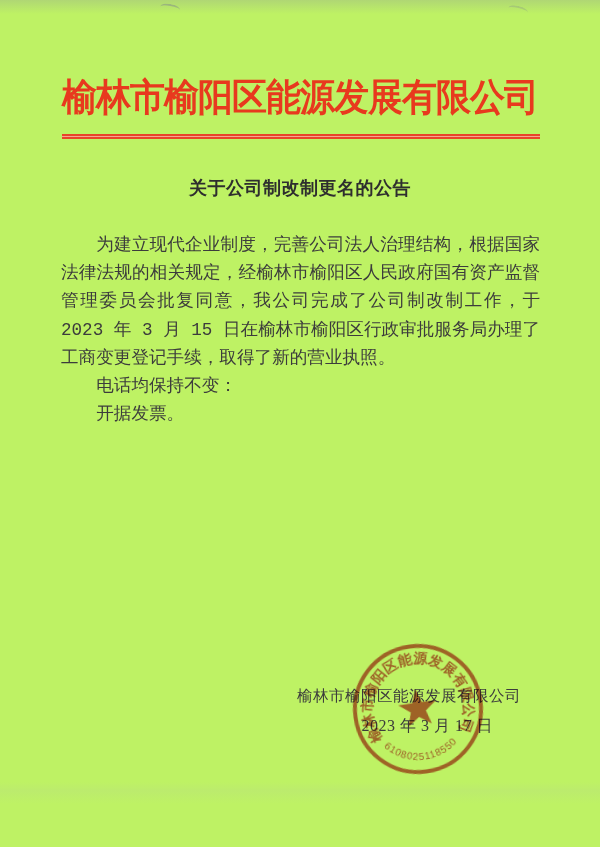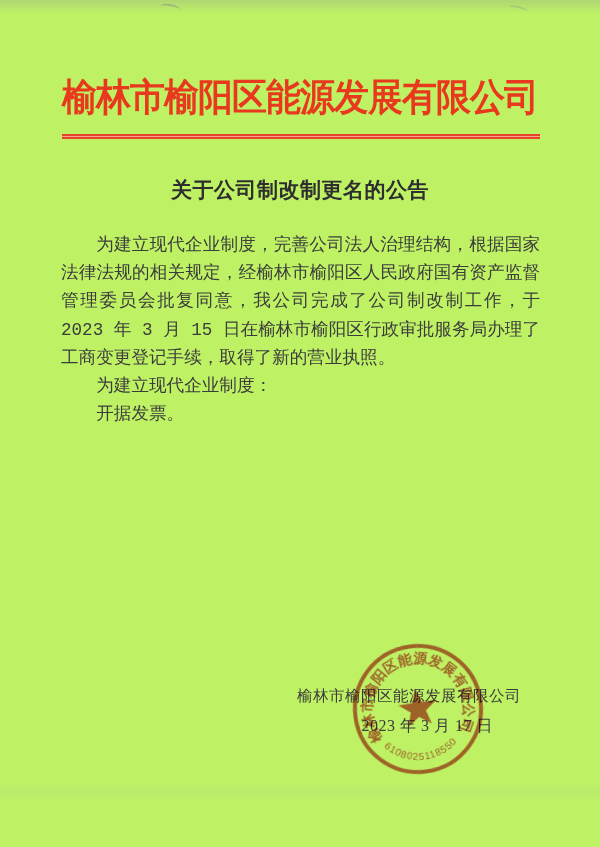--- a/index.html
+++ b/index.html
@@ -45,21 +45,21 @@
   }
   .red-rule {
     position: absolute;
     left: 62px; top: 134px; width: 478px; height: 5px;
     background: linear-gradient(to bottom, #e8432a 0, #e8432a 2px, #f6a78f 2px, #f6a78f 3px, #e8432a 3px, #e8432a 5px);
   }
   .doc-title {
     position: absolute;
     left: 0; top: 176px; width: 100%;
     text-align: center;
-    font-size: 21px;
+    font-size: 18px;
     font-weight: 700;
     color: #2e2e2e;
     letter-spacing: 0.5px;
     font-family: "Liberation Sans", "DejaVu Sans", sans-serif;
   }
   .body-text {
     position: absolute;
     left: 61px; top: 231px; width: 479px;
     font-size: 17.6px;
     line-height: 28.2px;
@@ -121,21 +121,21 @@
   <div class="scratch scratch-b"></div>
 
   <h1 class="letterhead">榆林市榆阳区能源发展有限公司</h1>
 
   <div class="red-rule"></div>
 
   <h2 class="doc-title">关于公司制改制更名的公告</h2>
 
   <div class="body-text">
     <p>为建立现代企业制度，完善公司法人治理结构，根据国家法律法规的相关规定，经榆林市榆阳区人民政府国有资产监督管理委员会批复同意，我公司完成了公司制改制工作，于 2023 年 3 月 15 日在榆林市榆阳区行政审批服务局办理了工商变更登记手续，取得了新的营业执照。</p>
-    <p>为建立现代企业制度：</p>
+    <p>电话均保持不变：</p>
     <p>开据发票。</p>
   </div>
 
   <div class="signature">榆林市榆阳区能源发展有限公司</div>
 
   <div class="sign-date">2023 年 3 月 17 日</div>
 
   <div class="seal">
     <svg viewBox="0 0 140 140">
       <circle class="seal-ring" cx="70" cy="70" r="63" stroke-width="4"></circle>

